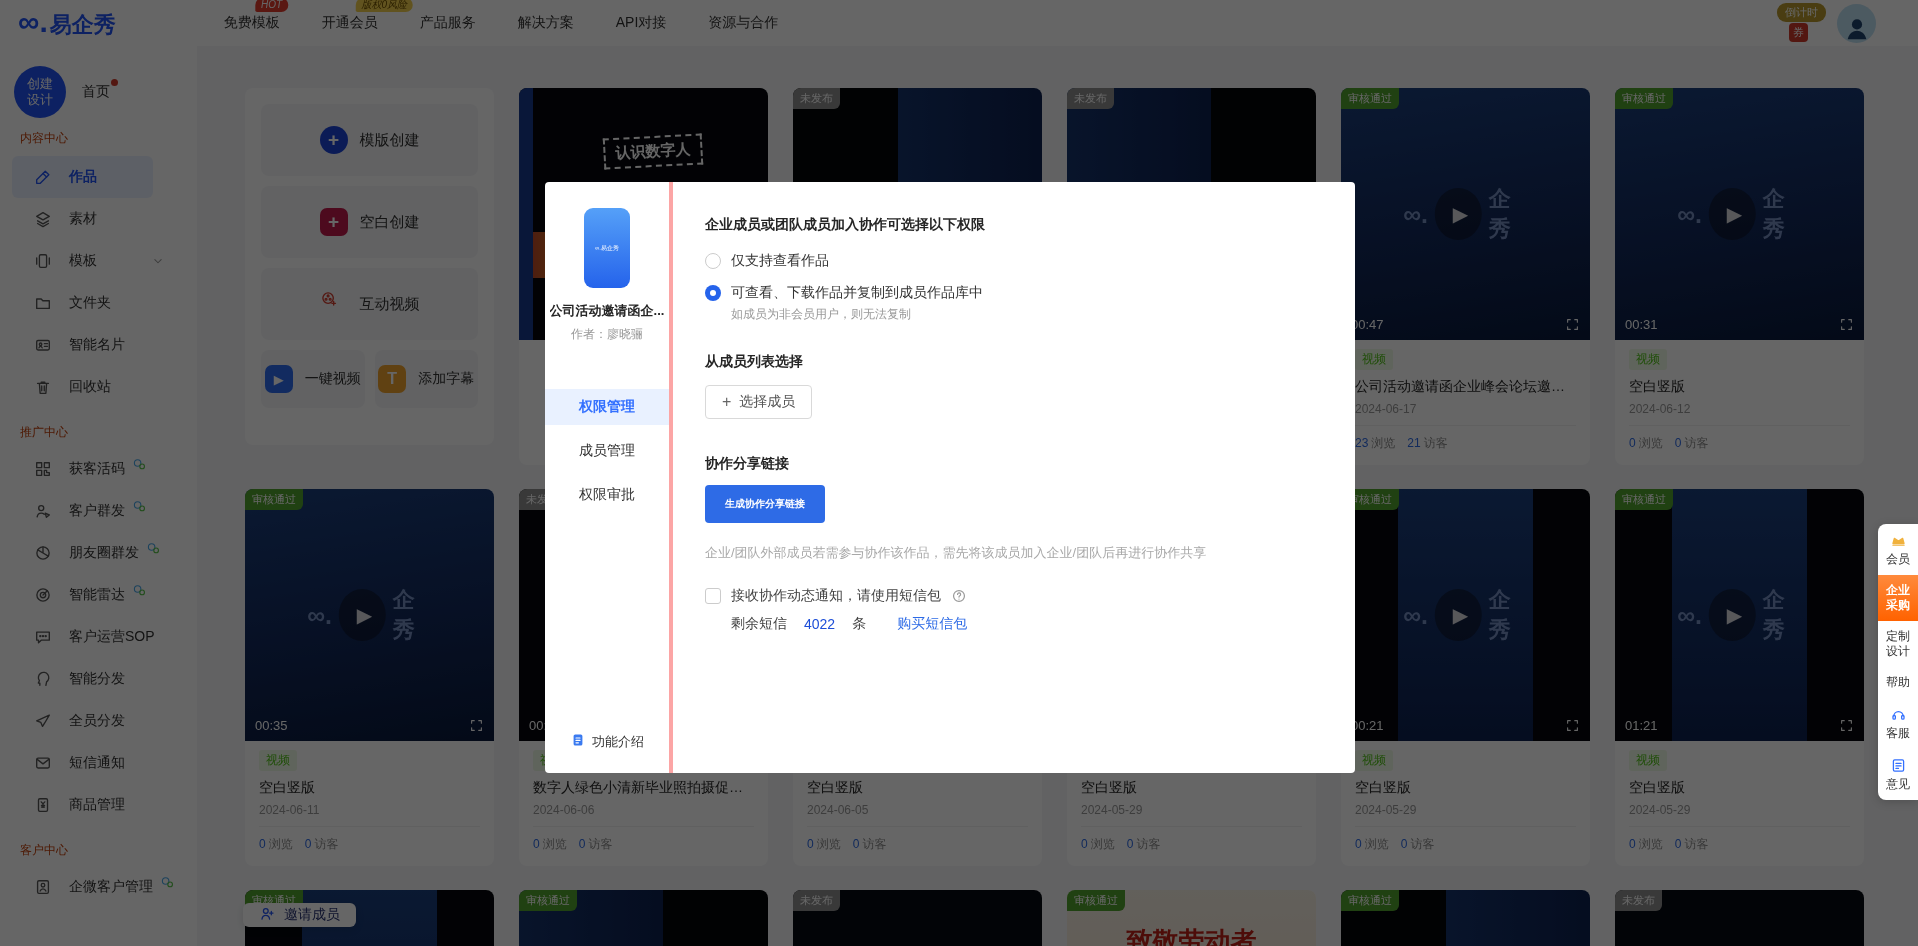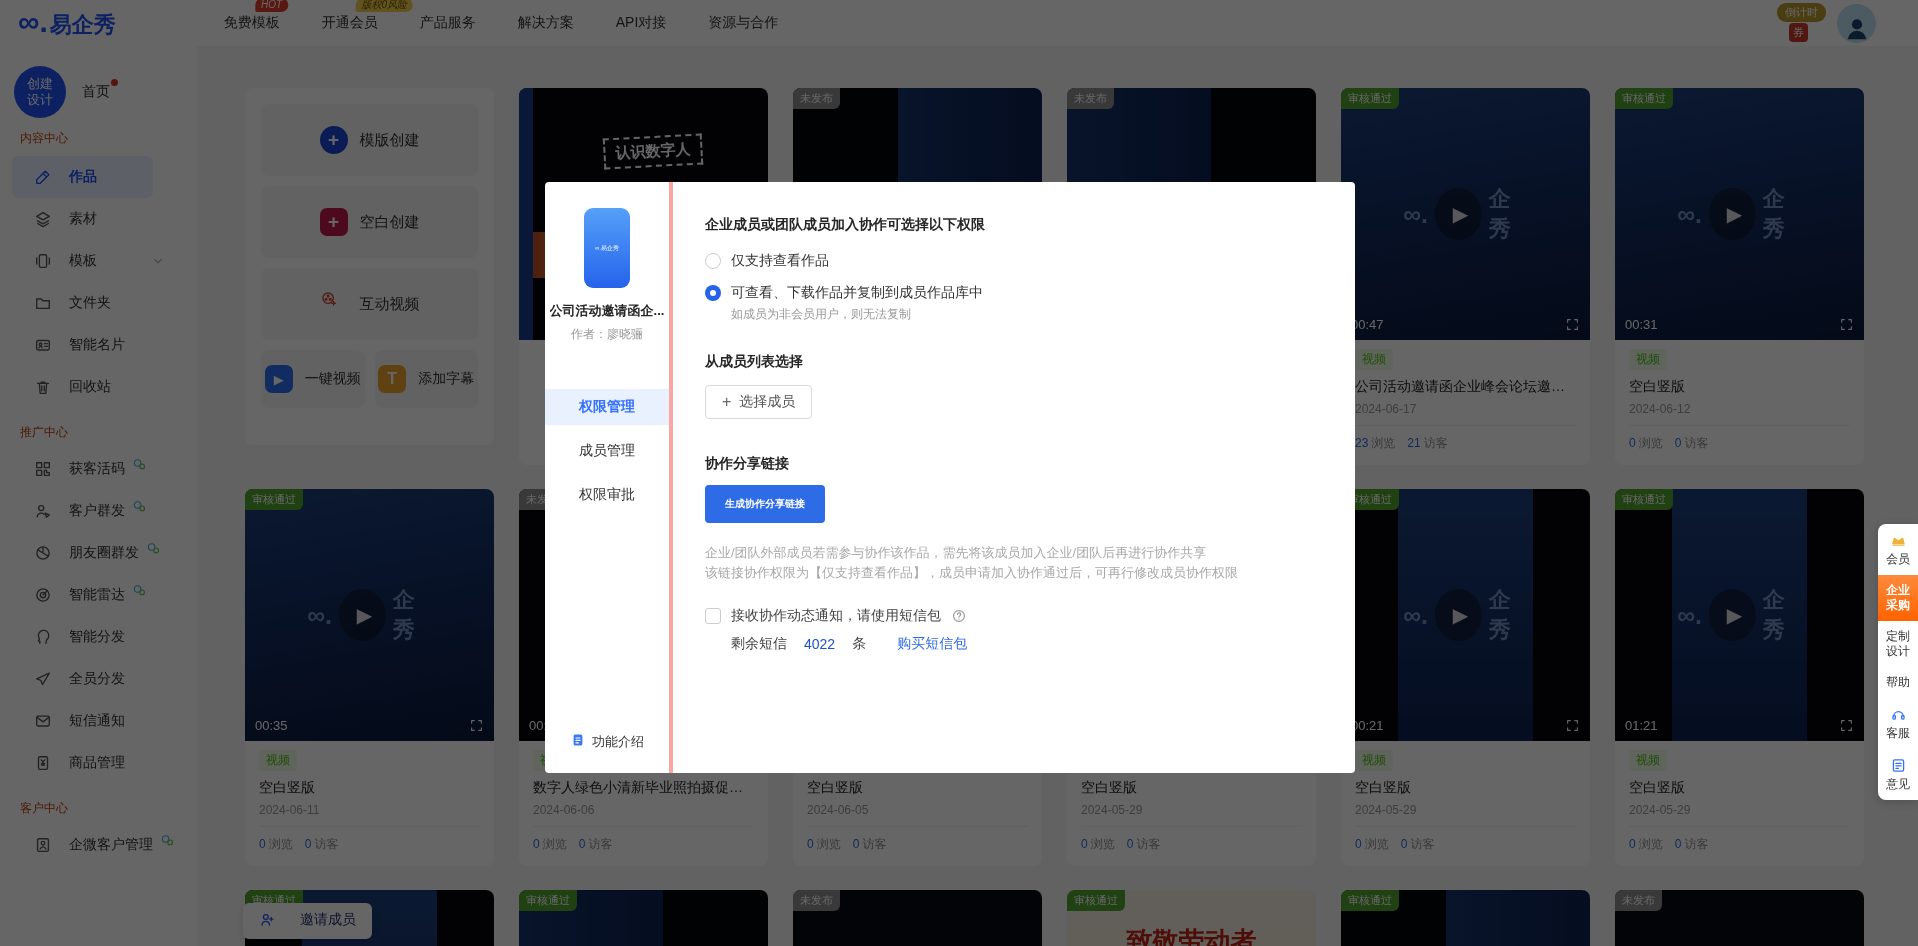--- a/index.html
+++ b/index.html
@@ -41,21 +41,21 @@
   .sb-items.g2{margin-top:8px}
   .sb-item{height:42px;display:flex;align-items:center;gap:17px;padding-left:34px;font-size:14px;
     color:#333;cursor:pointer;position:relative}
   .sb-item .icn{color:#555}
   .sb-item.active{background:#e9f1ff;color:#2254f4;border-radius:6px;margin:0 44px 0 12px;padding-left:22px;font-weight:bold}
   .sb-item.active .icn{color:#2254f4}
   .sb-item .mini-badge{width:15px;height:15px;margin:-10px 0 0 -10px}
   .sb-item .chev{position:absolute;right:32px;color:#999;width:14px;height:14px}
 
   .invite-popup{position:absolute;left:243px;top:903px;z-index:6;background:#fff;border-radius:6px;
-    box-shadow:0 2px 8px rgba(0,0,0,.12);padding:8px 16px;display:flex;align-items:flex-start;gap:24px;
+    box-shadow:0 2px 8px rgba(0,0,0,.12);padding:2px 16px;display:flex;align-items:center;gap:8px;
     font-size:14px;color:#2b3674;cursor:pointer}
   .invite-popup .icn{color:#2254f4;width:17px;height:17px}
 
   
   .grid{position:absolute;left:245px;top:88px;display:grid;grid-template-columns:repeat(6,249px);
     grid-auto-rows:377px;column-gap:25px;row-gap:24px;z-index:1}
   .create-panel{background:#fff;border-radius:8px;height:357px;padding:16px;display:flex;flex-direction:column}
   .cp-btn{height:72px;background:#f5f6f8;border-radius:8px;margin-bottom:10px;display:flex;align-items:center;
     justify-content:center;gap:12px;font-size:15px;color:#333;cursor:pointer}
   .cp-row{display:flex;gap:10px}
@@ -295,20 +295,29 @@
             <path d="M10 10l4.8-4.8"></path>
           </svg>
           <span>智能雷达</span>
           <svg class="icn mini-badge" viewBox="0 0 20 20" fill="none" stroke="currentColor" stroke-width="1.5" stroke-linecap="round" stroke-linejoin="round">
             <circle cx="7.5" cy="8" r="4.3" stroke="#4aa7e8"></circle>
             <circle cx="13.5" cy="12.5" r="3.1" stroke="#58c24a"></circle>
           </svg>
         </div>
         <div class="sb-item">
           <svg class="icn " viewBox="0 0 20 20" fill="none" stroke="currentColor" stroke-width="1.5" stroke-linecap="round" stroke-linejoin="round">
+            <path d="M3 4.5h14v9H8l-3 3v-3H3z"></path>
+            <circle cx="7" cy="9" r=".6"></circle>
+            <circle cx="10" cy="9" r=".6"></circle>
+            <circle cx="13" cy="9" r=".6"></circle>
+          </svg>
+          <span>客户运营SOP</span>
+        </div>
+        <div class="sb-item">
+          <svg class="icn " viewBox="0 0 20 20" fill="none" stroke="currentColor" stroke-width="1.5" stroke-linecap="round" stroke-linejoin="round">
             <path d="M6.5 17v-2.5H4.8l1.2-2.6A5.8 5.8 0 1 1 14 13.2L13.2 17"></path>
           </svg>
           <span>智能分发</span>
         </div>
         <div class="sb-item">
           <svg class="icn " viewBox="0 0 20 20" fill="none" stroke="currentColor" stroke-width="1.5" stroke-linecap="round" stroke-linejoin="round">
             <path d="M17 3.5L3 9.8l4.6 1.8L9.5 16l2.4-3.8L17 3.5z"></path>
           </svg>
           <span>全员分发</span>
         </div>
@@ -600,21 +609,20 @@
         </div>
       <div class="m-heading mt1">从成员列表选择</div>
       <button class="m-select-btn">
         <span class="plus">+</span>
         <span>选择成员</span>
       </button>
       <div class="m-heading mt2">协作分享链接</div>
       <button class="m-gen-btn">生成协作分享链接</button>
       <div class="m-desc" id="m-desc">
           <div>企业/团队外部成员若需参与协作该作品，需先将该成员加入企业/团队后再进行协作共享</div>
-          <div>该链接协作权限为【仅支持查看作品】，成员申请加入协作通过后，可再行修改成员协作权限</div>
         </div>
       <div class="m-check-row">
         <span class="checkbox"></span>
         <span>接收协作动态通知，请使用短信包</span>
         <span class="q-icon" id="q-icon"><svg class="icn " viewBox="0 0 20 20" fill="none" stroke="currentColor" stroke-width="1.5" stroke-linecap="round" stroke-linejoin="round">
               <circle cx="10" cy="10" r="6.8"></circle>
               <path d="M8.2 8a1.9 1.9 0 1 1 2.8 1.7c-.7.4-1 .8-1 1.7M10 13.8h.01"></path>
             </svg></span>
       </div>
       <div class="m-sms-row">

